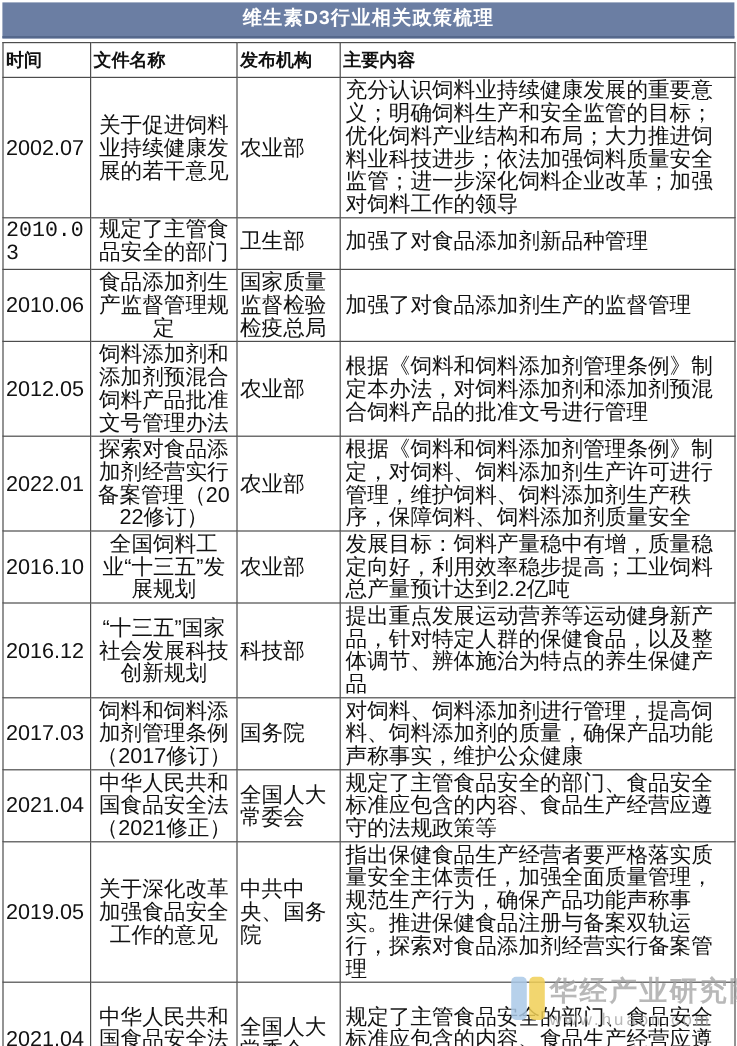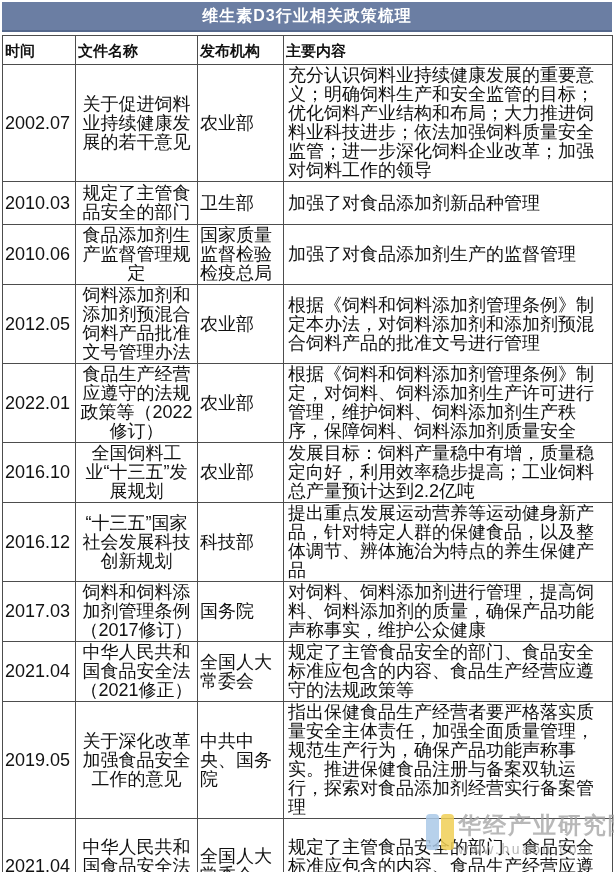--- a/index.html
+++ b/index.html
@@ -34,21 +34,21 @@
   col.c-name   { width:122px; }
   col.c-agency { width:86px; }
   col.c-content{ width:329px; }
 
   td.date    { text-align:left; }
   td.name    { text-align:center; }
   td.agency  { }
   td.content { text-align:left; padding:1px 4px; }
 
   tbody tr:nth-child(1)  { height:99px; }
-  tbody tr:nth-child(2)  { height:43px; }
+  tbody tr:nth-child(2)  { height:43px;font-family:Liberation Mono, monospace; }
   tbody tr:nth-child(3)  { height:57px; }
   tbody tr:nth-child(4)  { height:74px; }
   tbody tr:nth-child(5)  { height:74px; }
   tbody tr:nth-child(6)  { height:56px; }
   tbody tr:nth-child(7)  { height:58px; }
   tbody tr:nth-child(8)  { height:58px; }
   tbody tr:nth-child(9)  { height:58px; }
   tbody tr:nth-child(10) { height:54px; }
   tbody tr:nth-child(11) { height:95px; }
   tbody tr:nth-child(12) { height:57px; }
@@ -114,21 +114,21 @@
         <td class="content">加强了对食品添加剂生产的监督管理</td>
       </tr>
       <tr>
         <td class="date">2012.05</td>
         <td class="name">饲料添加剂和添加剂预混合饲料产品批准文号管理办法</td>
         <td class="agency">农业部</td>
         <td class="content">根据《饲料和饲料添加剂管理条例》制定本办法，对饲料添加剂和添加剂预混合饲料产品的批准文号进行管理</td>
       </tr>
       <tr>
         <td class="date">2022.01</td>
-        <td class="name">食品生产经营应遵守的法规政策等（2022修订）</td>
+        <td class="name">探索对食品添加剂经营实行备案管理（2022修订）</td>
         <td class="agency">农业部</td>
         <td class="content">根据《饲料和饲料添加剂管理条例》制定，对饲料、饲料添加剂生产许可进行管理，维护饲料、饲料添加剂生产秩序，保障饲料、饲料添加剂质量安全</td>
       </tr>
       <tr>
         <td class="date">2016.10</td>
         <td class="name">全国饲料工业“十三五”发展规划</td>
         <td class="agency">农业部</td>
         <td class="content">发展目标：饲料产量稳中有增，质量稳定向好，利用效率稳步提高；工业饲料总产量预计达到2.2亿吨</td>
       </tr>
       <tr>

